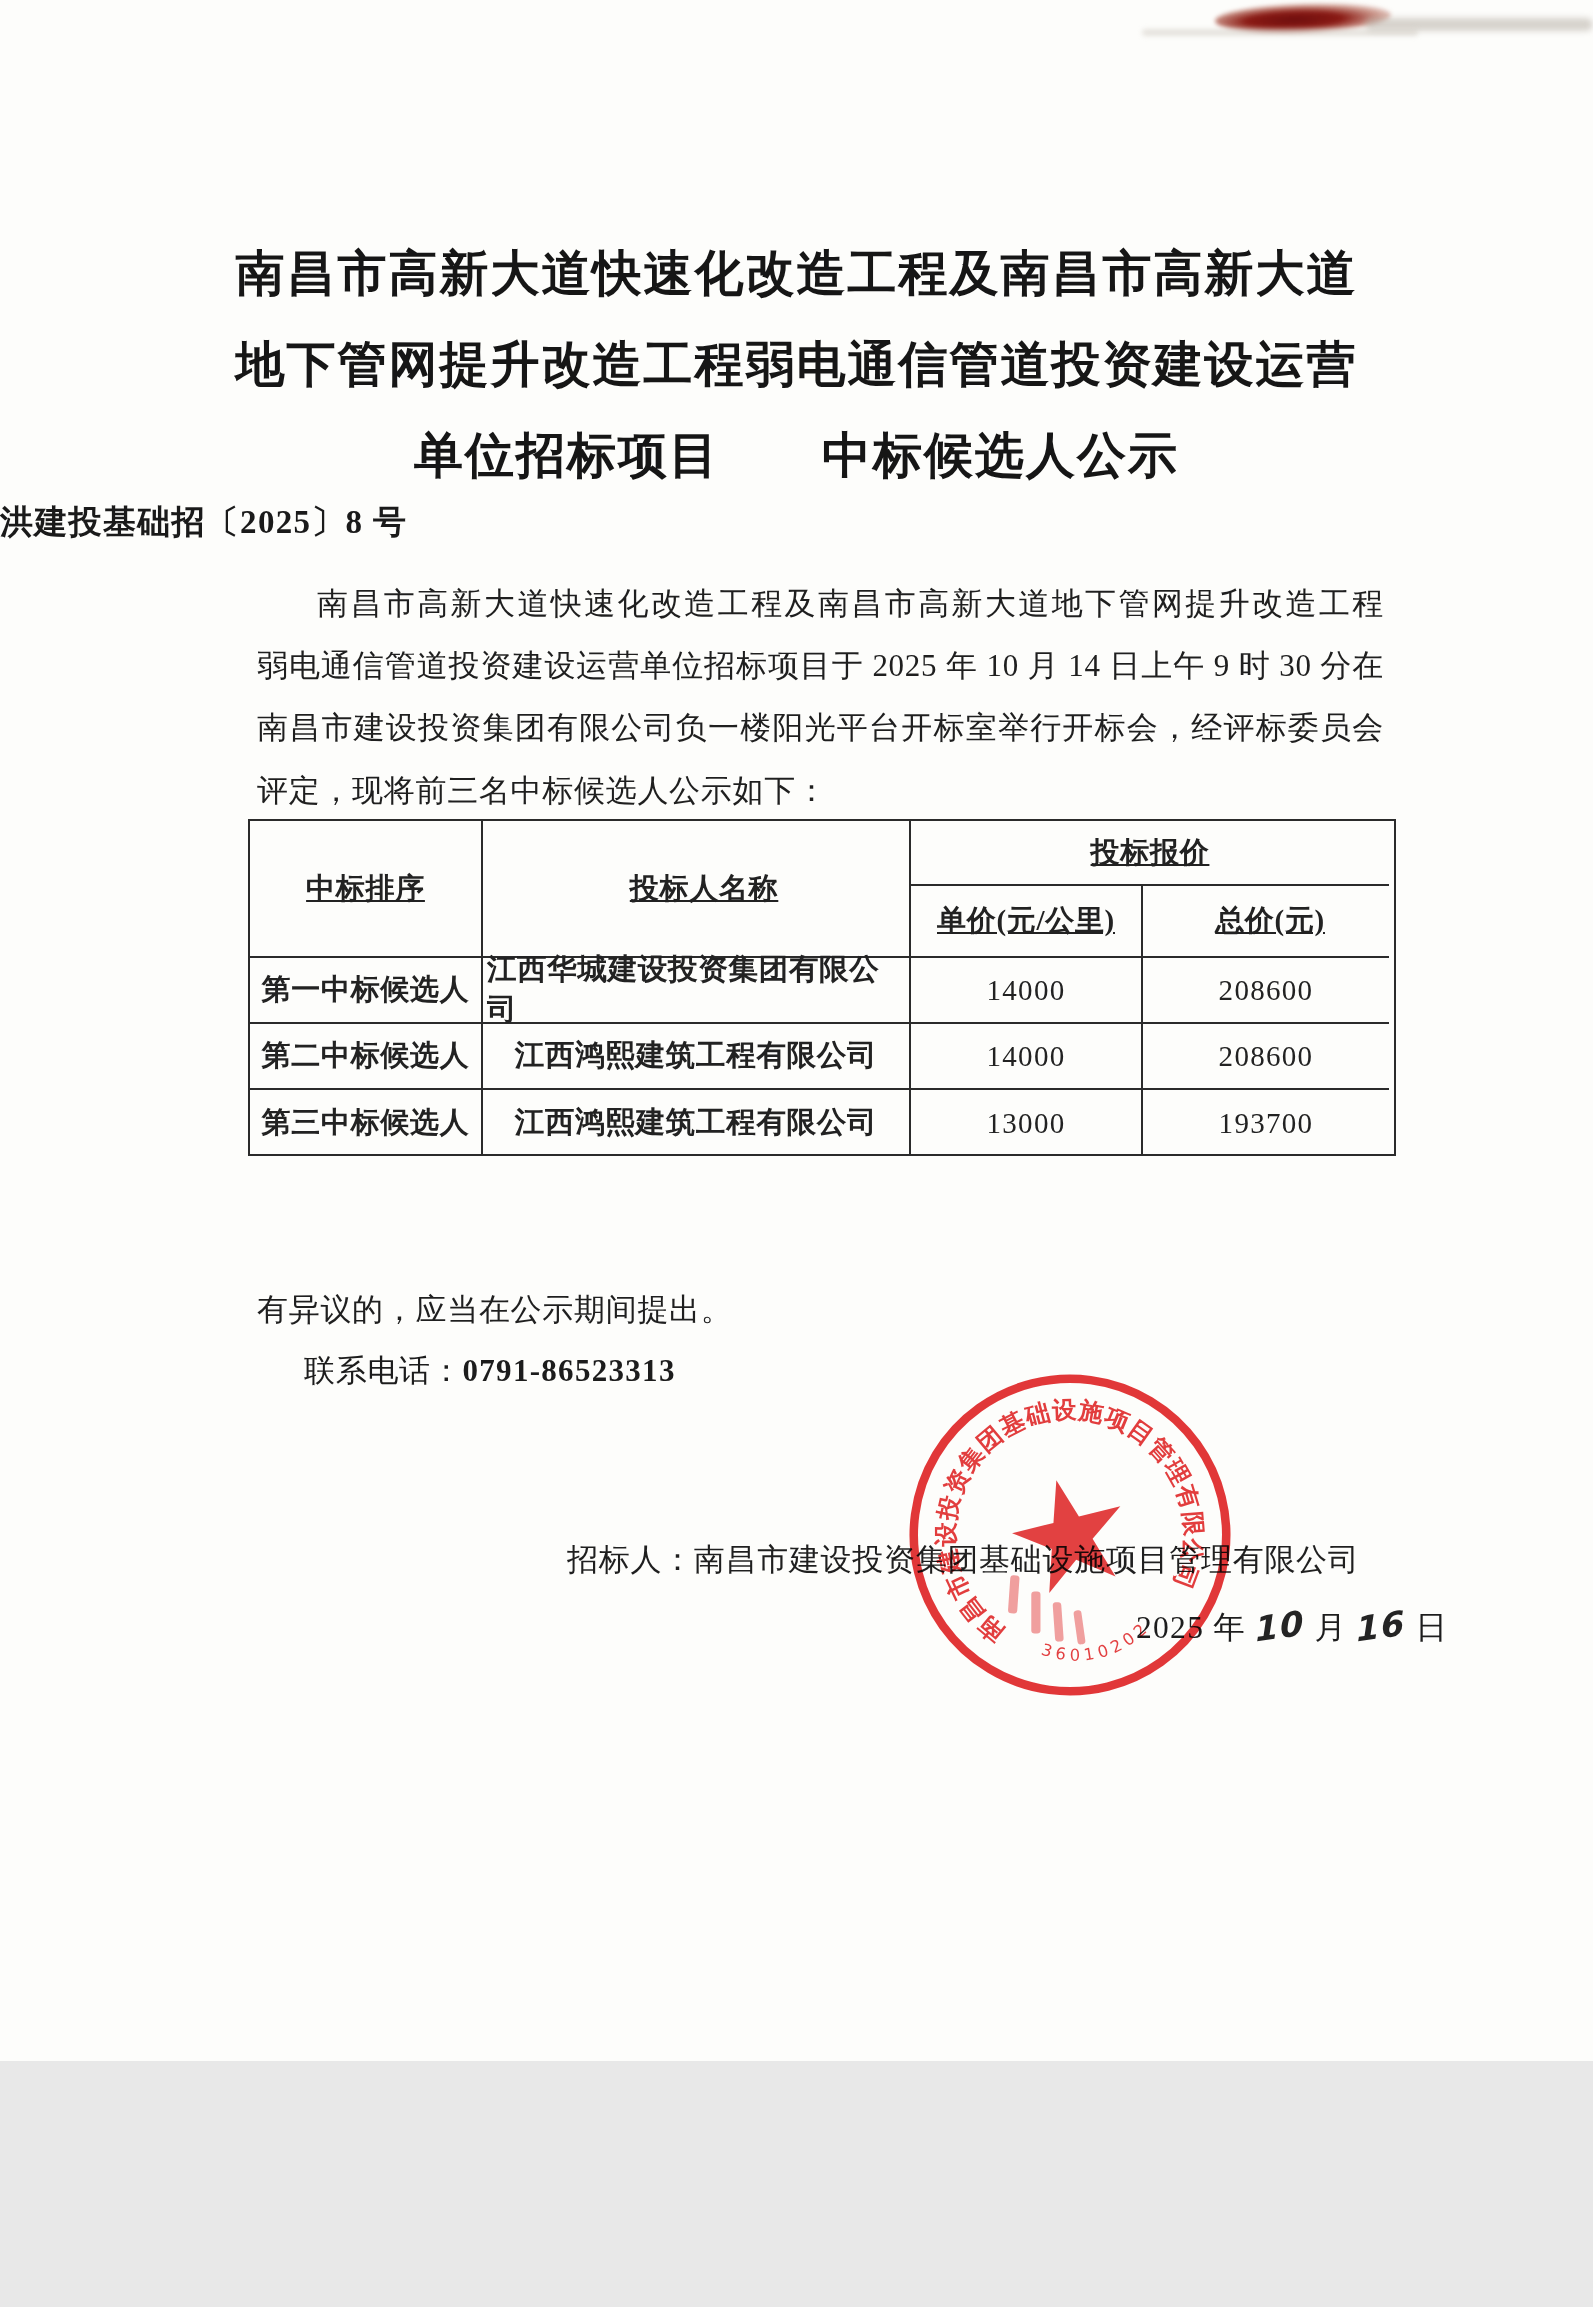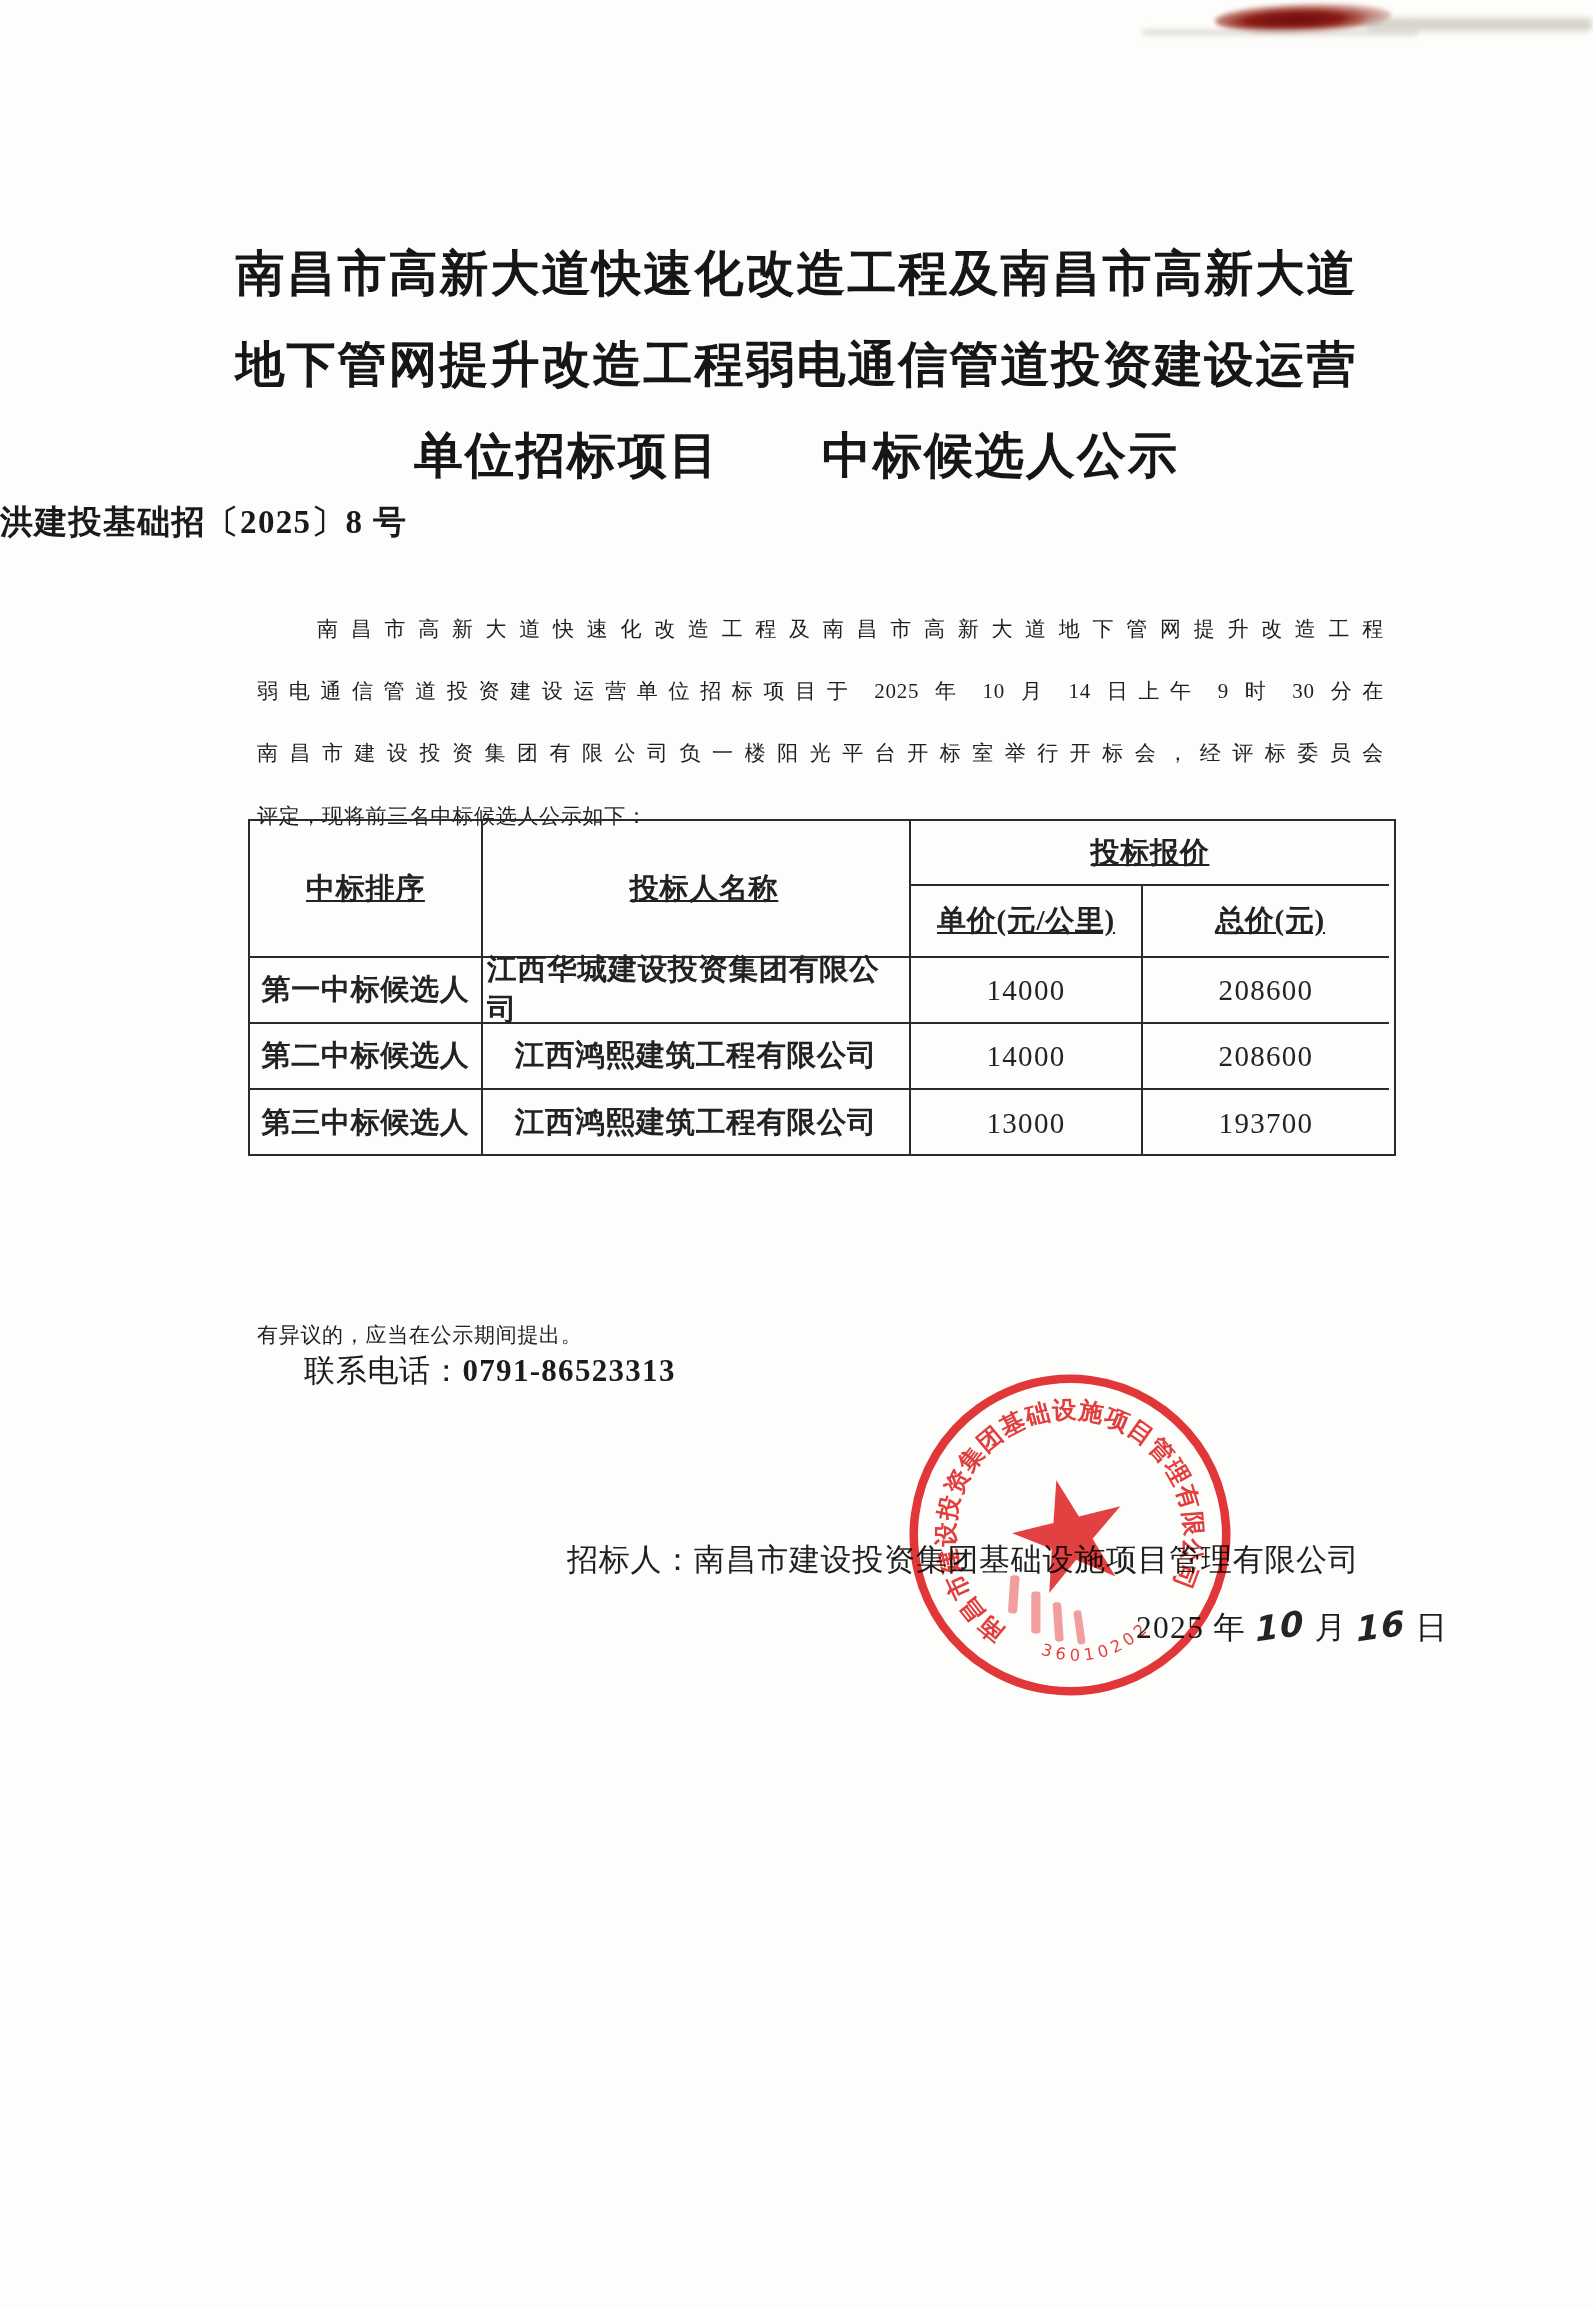--- a/index.html
+++ b/index.html
@@ -1,37 +1,37 @@
 <!DOCTYPE html>
 <html style="font-size:10.5px"><head>
 <meta charset="utf-8">
 <style>
   html,body{margin:0;padding:0;background:#e8e8e8;}
   .page{
-    position:relative;width:1593px;height:2307px;margin:0 auto;
+    position:relative;width:1593px;height:2061px;margin:0 auto;
     background:#fdfdfb;overflow:hidden;
     font-family:"Liberation Serif","DejaVu Serif",serif;
     color:#1c1c1c;
   }
   
   .smudge-red{position:absolute;left:1215px;top:3.9px;width:176px;height:27.6px;
     background:radial-gradient(ellipse at 45% 55%, #6d0e0e 0%, #8a1a14 35%, rgba(160,60,40,.55) 60%, rgba(200,160,140,0) 85%);
     border-radius:50%;filter:blur(2px);transform:rotate(-2deg);}
   .smudge-gray{position:absolute;left:1365px;top:18.4px;width:228px;height:13px;
     background:#b7b0a6;opacity:.55;filter:blur(3.3px);border-radius:6.6px;}
   .smudge-gray2{position:absolute;left:1142px;top:29px;width:276px;height:6.6px;
     background:#cfc9c0;opacity:.5;filter:blur(2.6px);border-radius:3.9px;}
 
   .title{position:absolute;left:0;top:228px;width:100%;text-align:center;
     font-size:49px;font-weight:bold;line-height:91px;letter-spacing:2px;color:#161616;}
   .doc-number{position:absolute;left:0;top:500px;width:100%;text-align:left;
     font-size:33px;font-weight:bold;letter-spacing:1.3px;color:#1a1a1a;}
 
-  .body-line{position:absolute;left:257px;width:1127px;font-size:21px;color:#1f1f1f;
-    letter-spacing:0.7px;white-space:nowrap;margin-top:32px;}
+  .body-line{position:absolute;left:257px;width:1127px;font-size:31px;color:#1f1f1f;
+    letter-spacing:0.7px;white-space:nowrap;}
   .just{text-align:justify;text-align-last:justify;white-space:normal;}
   .indent{text-indent:60px;}
 
   
   .tbl{
     position:absolute;left:248px;top:819px;width:1144px;height:333px;
     display:grid;box-sizing:content-box;
     grid-template-columns:233px 428px 232px 246px;
     grid-template-rows:65px 72px 66px 66px 66px;
     border:2.6px solid #2b2b2b;background:transparent;

